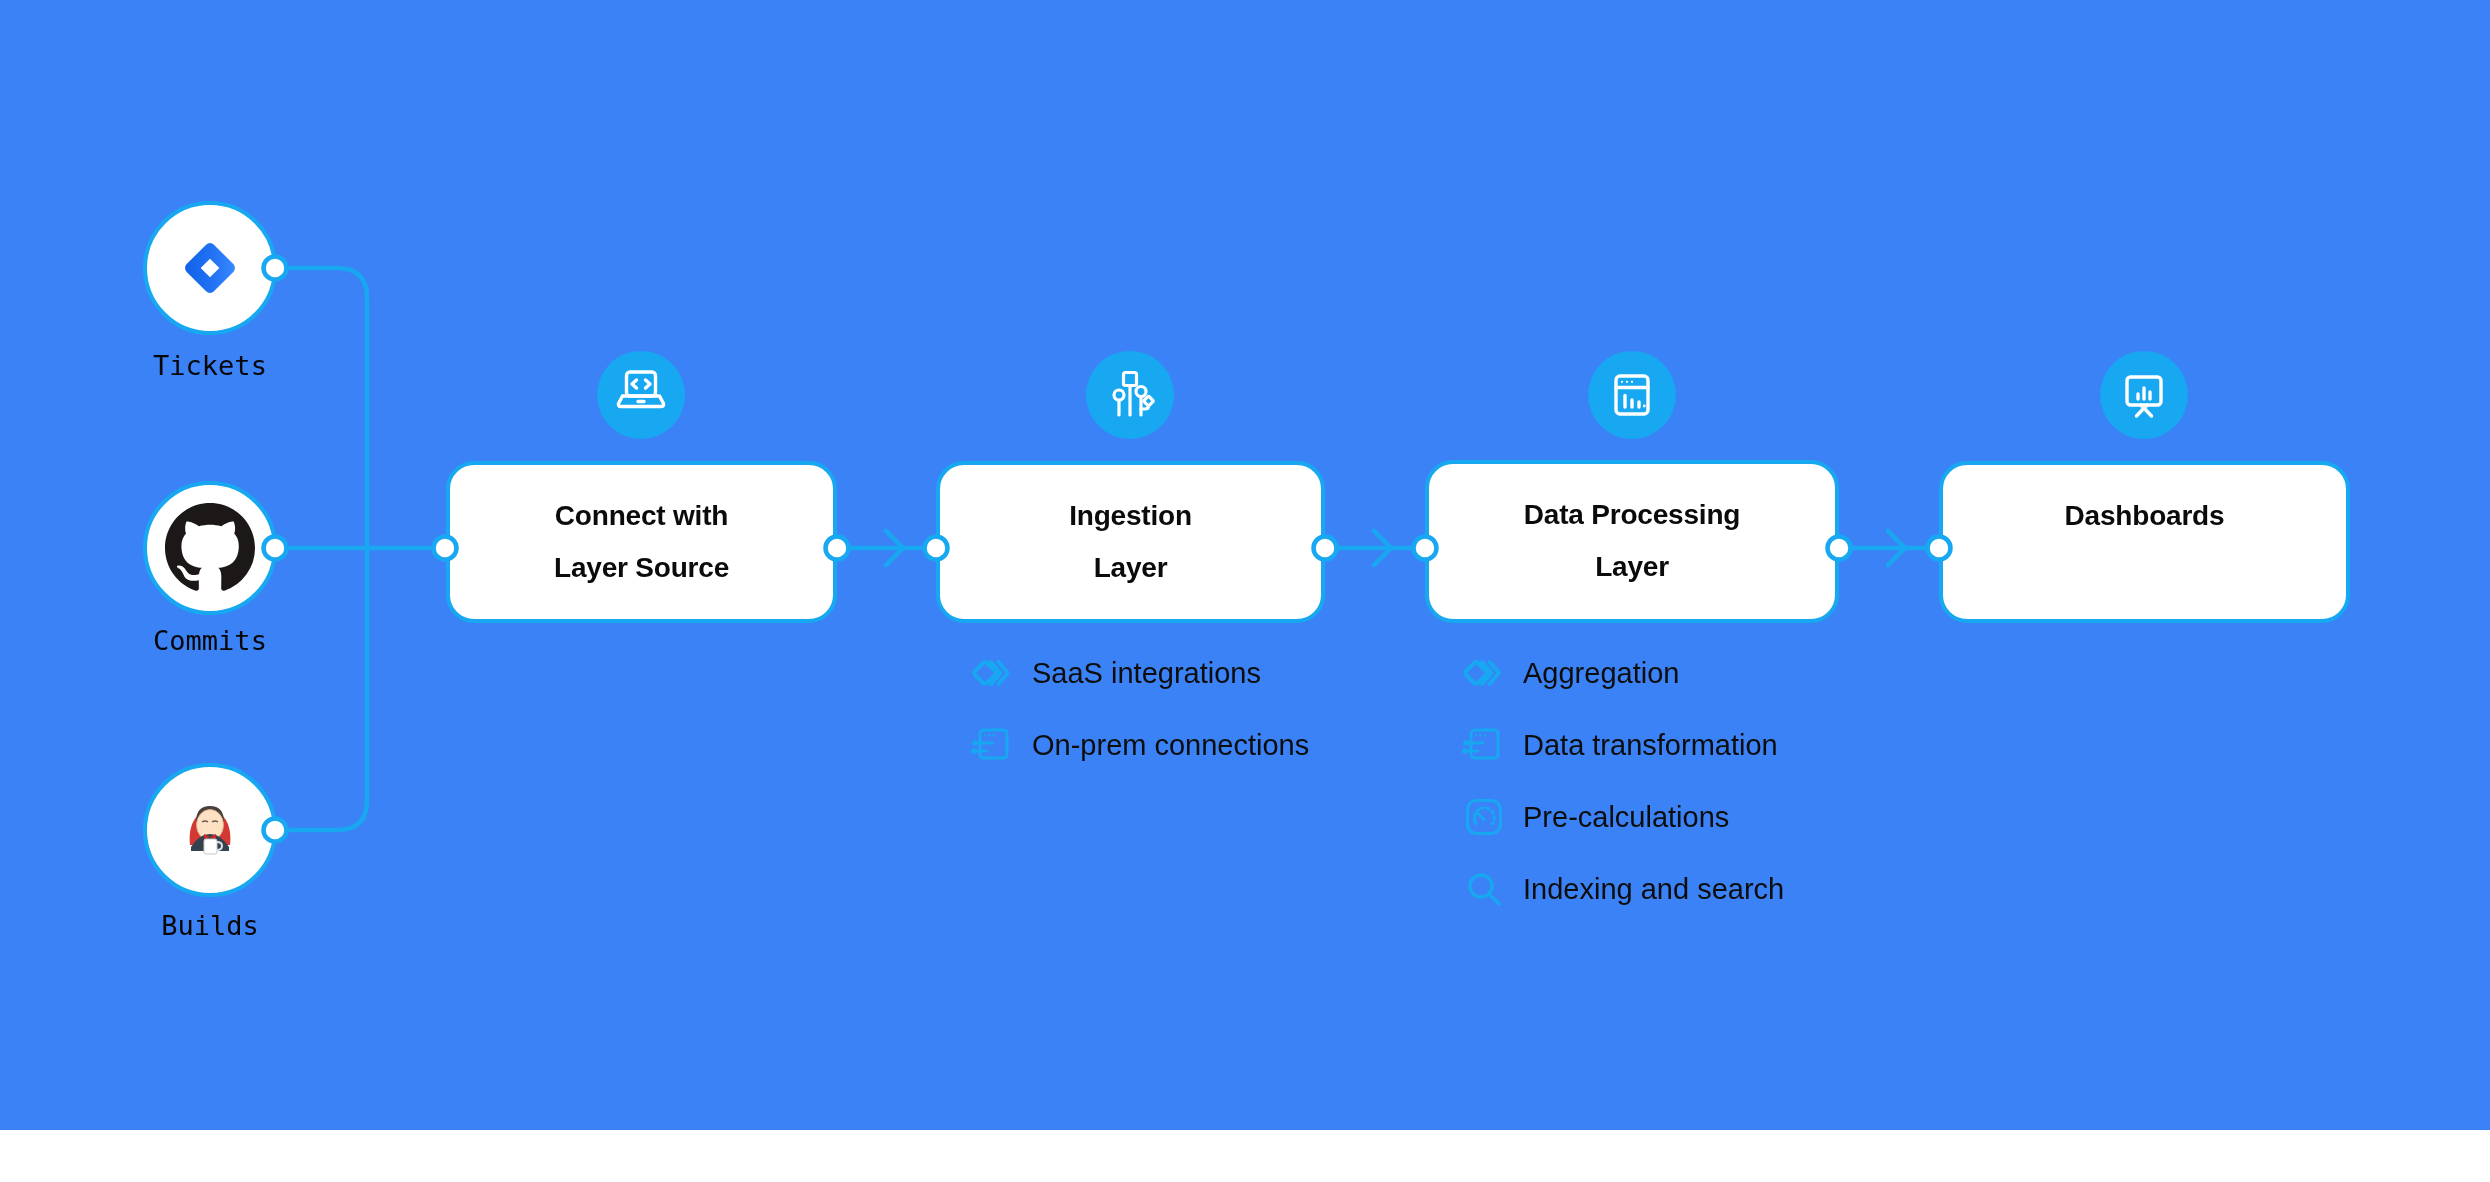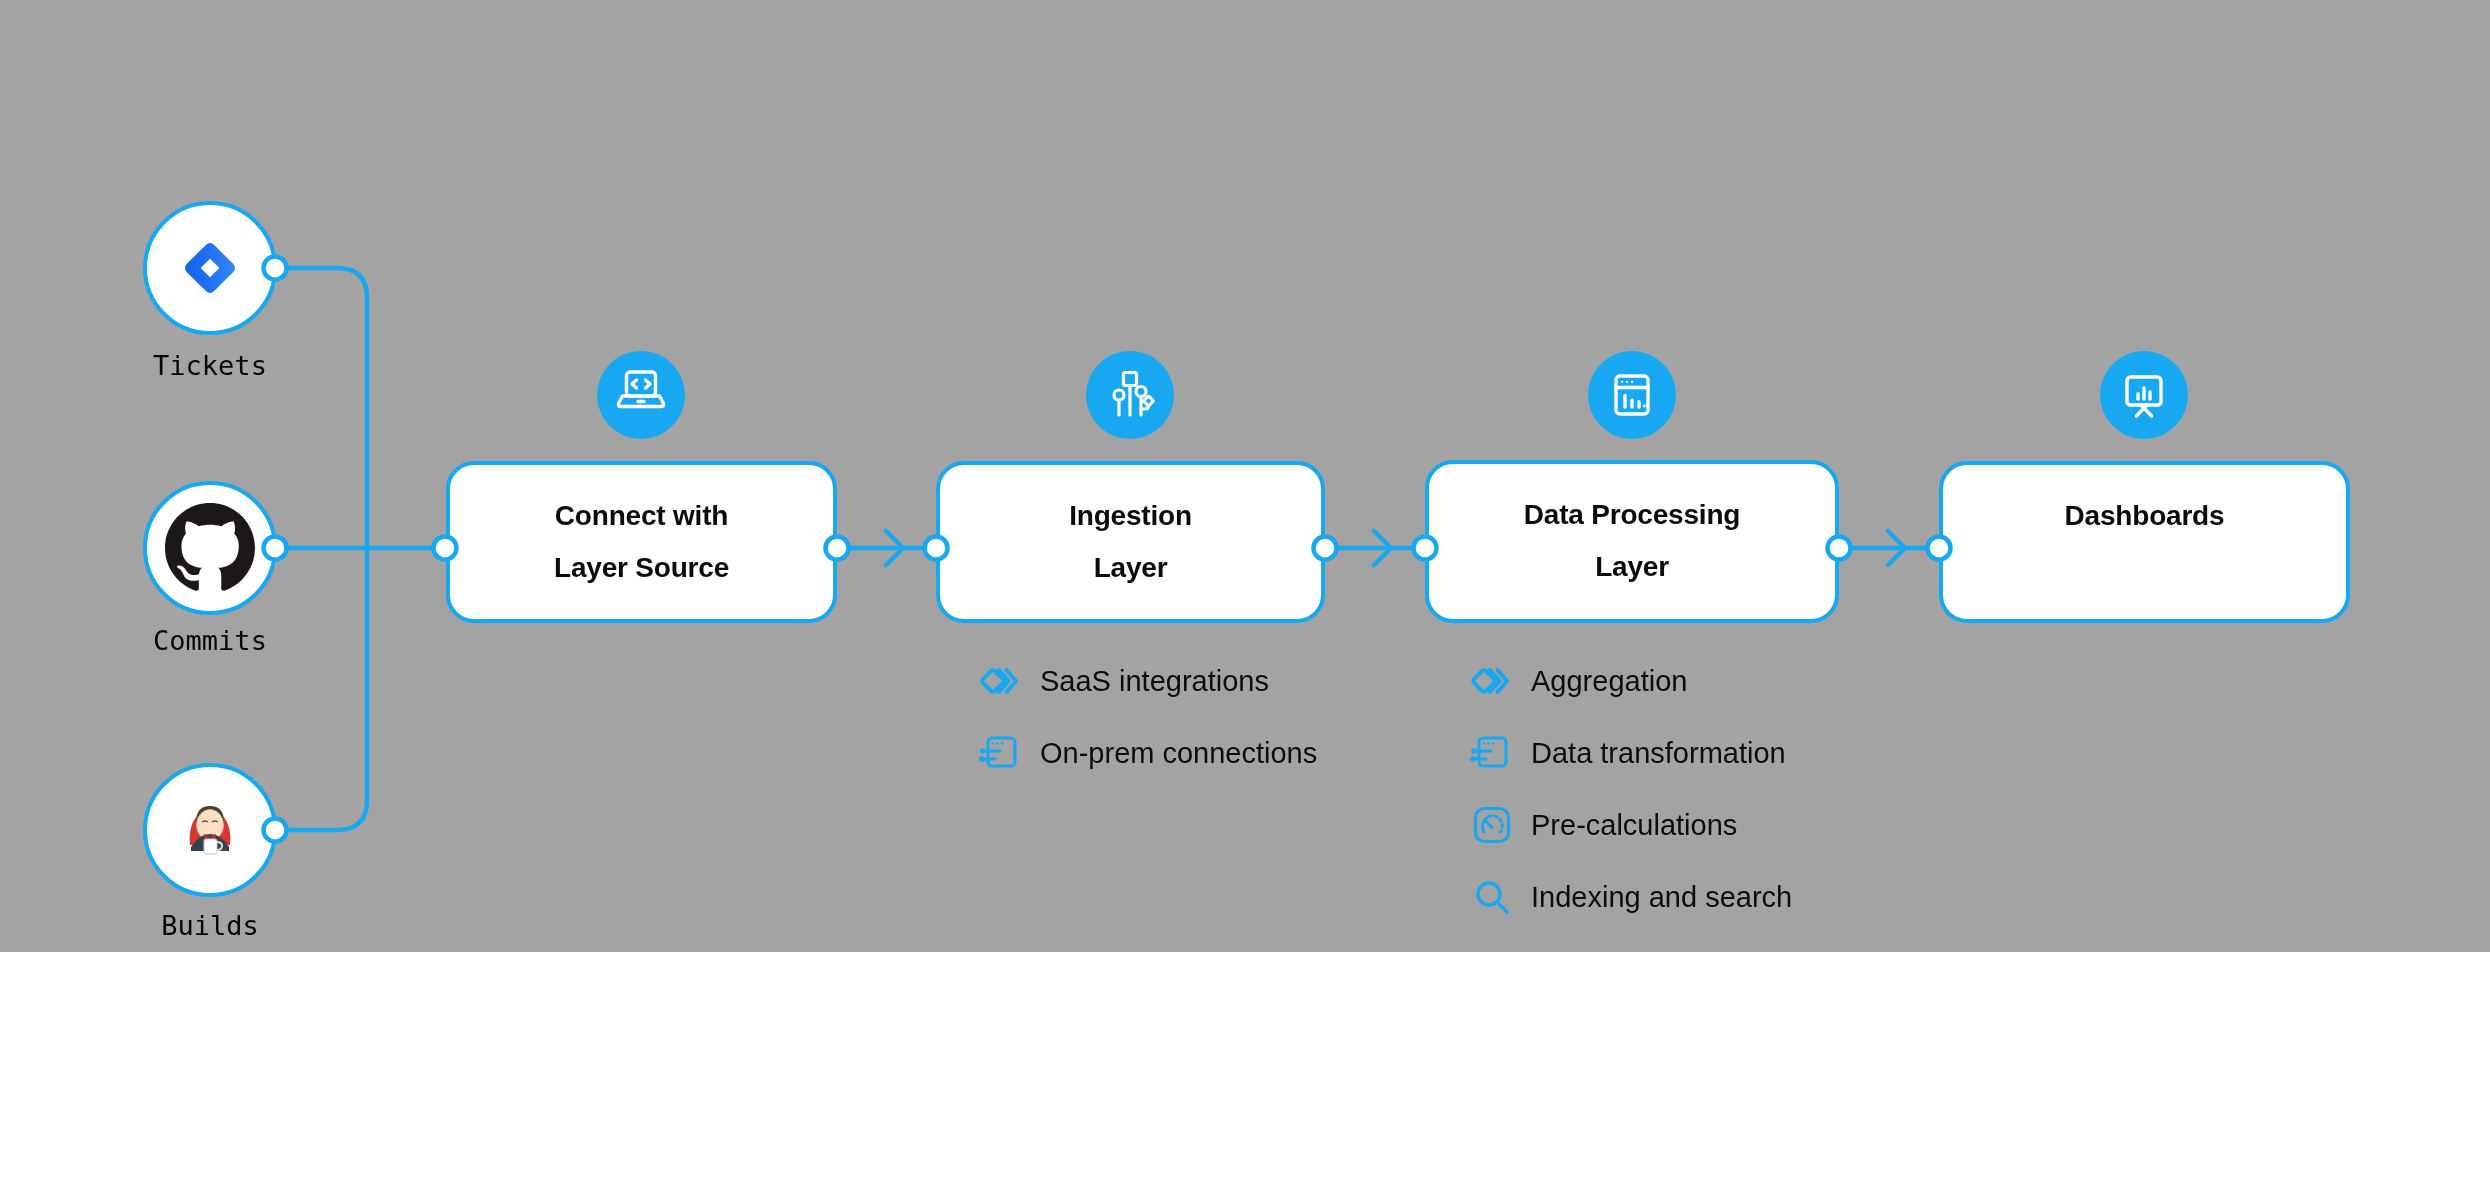--- a/index.html
+++ b/index.html
@@ -1,29 +1,29 @@
 <!DOCTYPE html>
 <html style="--accent: #17A8F1;"><head>
 <meta charset="utf-8">
 <style>
   html,body{margin:0;padding:0;background:#ffffff;}
-  .canvas{position:relative;width:2490px;height:952px;background:#a3a3a3;overflow:hidden;
+  .canvas{position:relative;width:2490px;height:1130px;background:#3b82f6;overflow:hidden;
           font-family:"Liberation Sans", sans-serif;color:#0d0d0d;}
   .overlay{position:absolute;left:0;top:0;pointer-events:none;}
   .source{position:absolute;width:134px;height:134px;border:4.5px solid var(--accent);
           border-radius:50%;box-sizing:border-box;background:#fff;
           display:flex;align-items:center;justify-content:center;}
   .source-label{position:absolute;width:300px;text-align:center;
           font-family:"DejaVu Sans Mono", monospace;font-size:27px;line-height:32px;color:#060606;}
   .badge{position:absolute;width:88px;height:88px;border-radius:50%;background:var(--accent);
           display:flex;align-items:center;justify-content:center;color:#fff;}
   .stage{position:absolute;border:4.5px solid var(--accent);border-radius:28px;background:#fff;
           box-sizing:border-box;padding-top:25px;text-align:center;}
   .tl{font-size:28px;line-height:52px;font-weight:700;letter-spacing:-0.2px;color:#0b0b0b;}
-  .feature-list{position:absolute;list-style:none;margin:8px;padding:0;
+  .feature-list{position:absolute;list-style:none;margin:0;padding:0;
           display:flex;flex-direction:column;gap:28px;}
   .feature-list li{display:flex;align-items:center;gap:17px;height:44px;}
   .fi{width:44px;height:44px;flex:0 0 44px;color:var(--accent);}
   .fl{font-size:29px;line-height:34px;color:#0d0d0d;white-space:nowrap;}
 </style>
 </head>
 <body>
 
 <div class="canvas">
 

